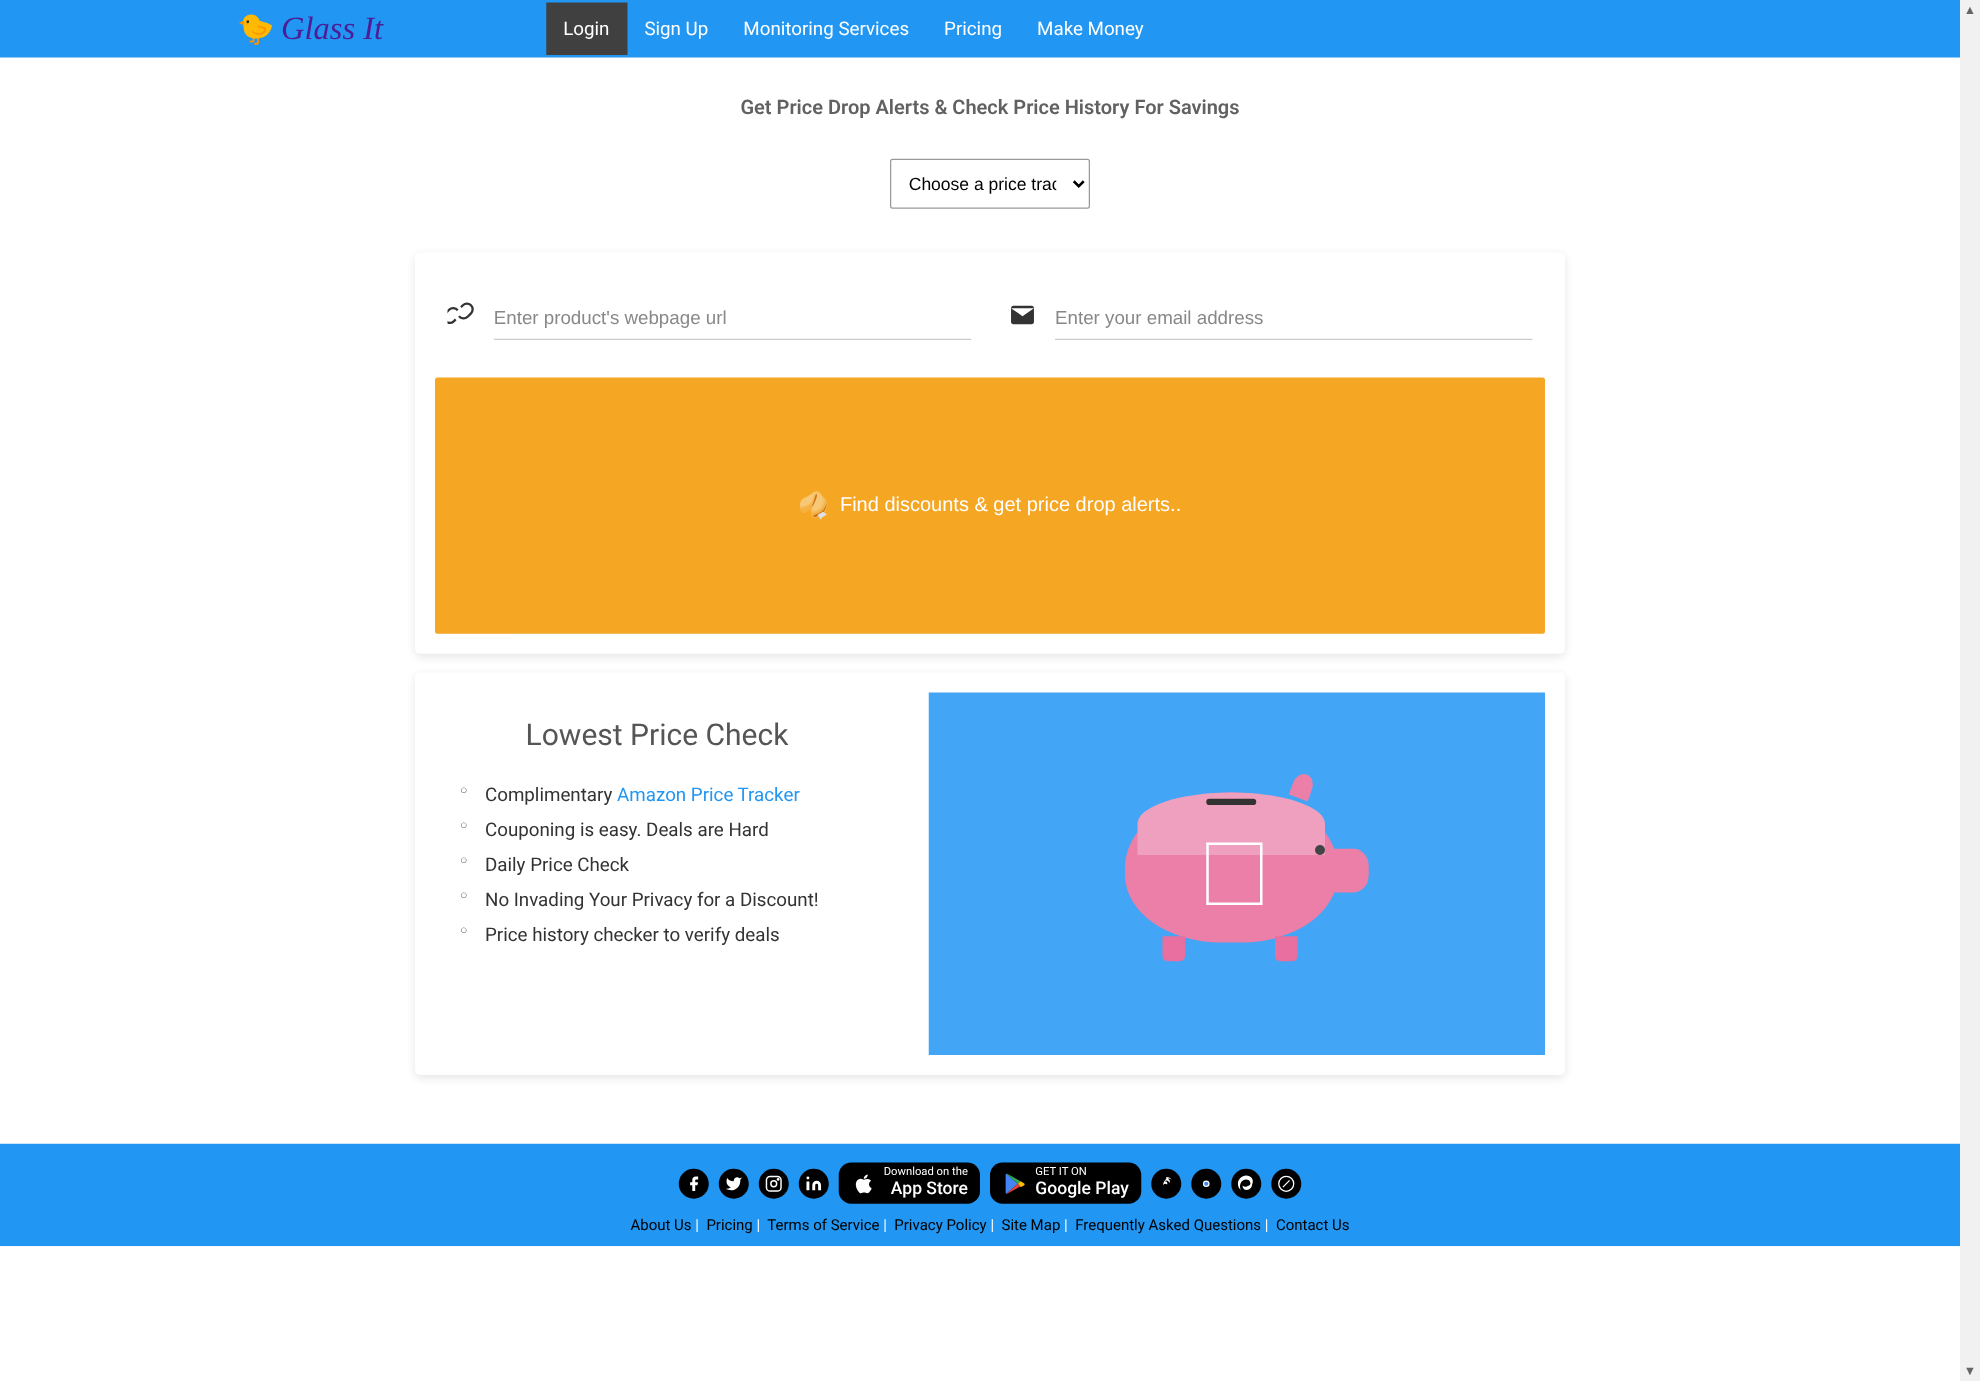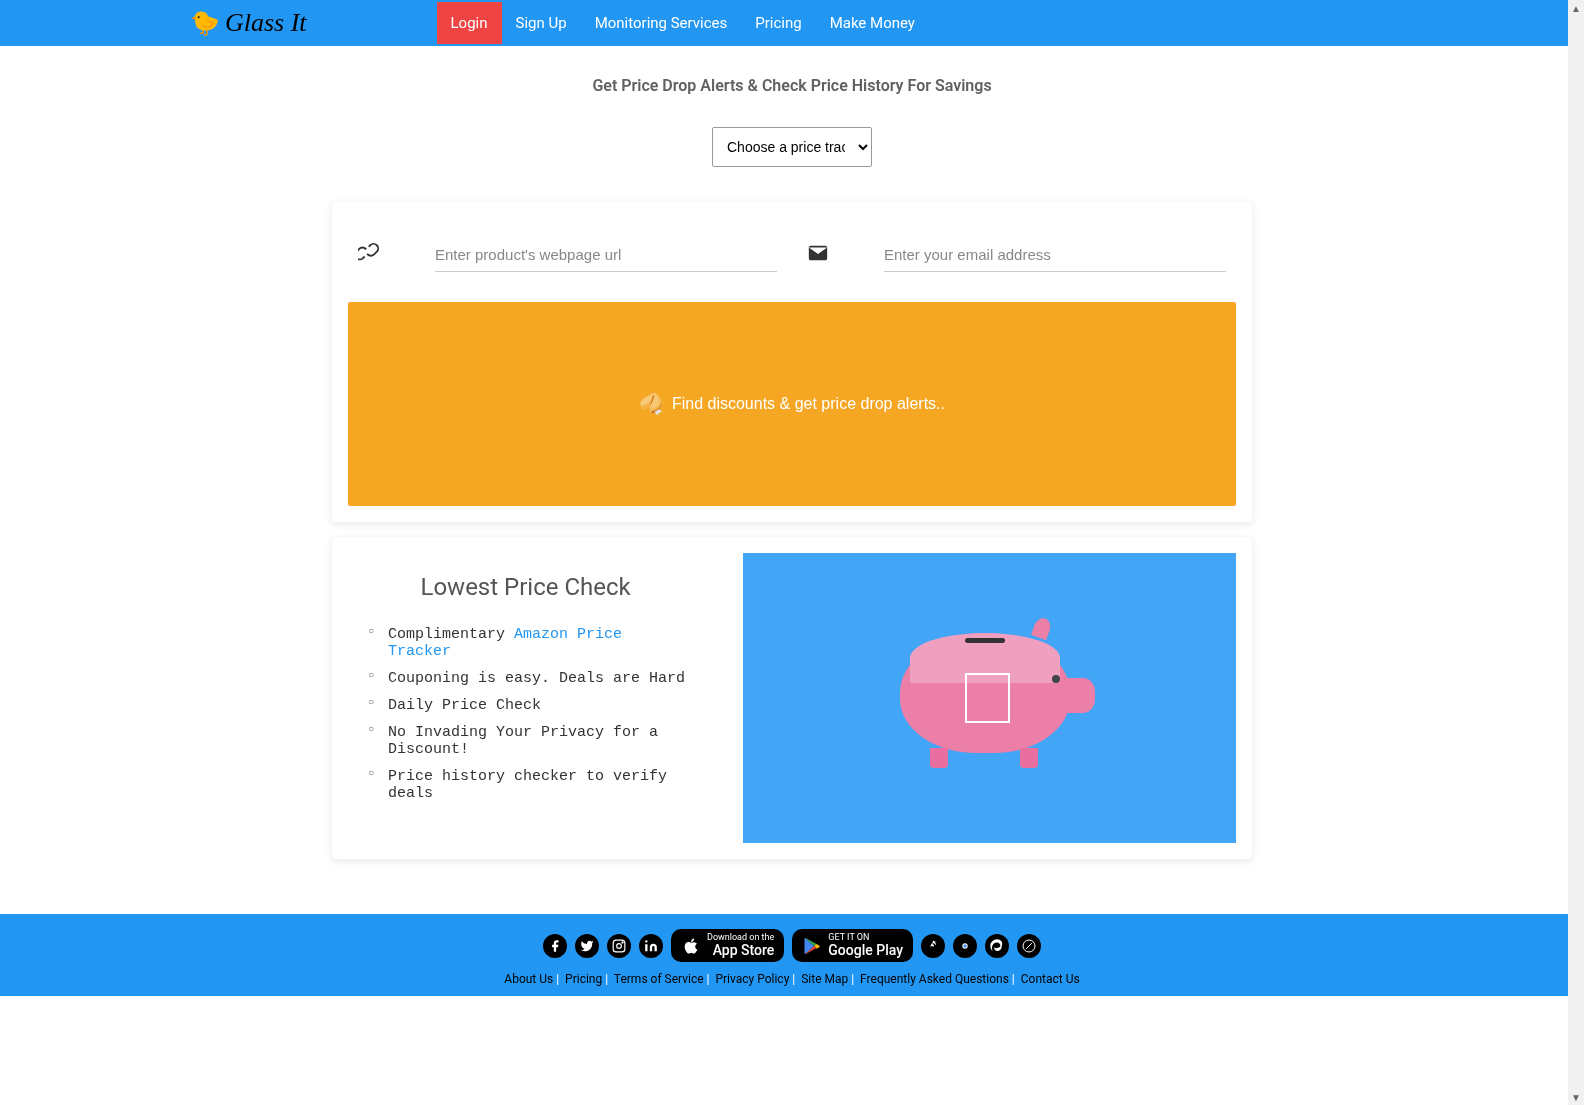--- a/index.html
+++ b/index.html
@@ -11,30 +11,30 @@
       display: flex;
       align-items: center;
       padding: 0 190px;
     }
     .logo {
       display: flex;
       align-items: center;
       margin-right: 130px;
     }
     .logo-icon { color: #ffd54f; font-size: 24px; margin-right: 5px; }
-    .logo-text { color: #000000; font-family: 'Brush Script MT', cursive; font-size: 26px; font-style: italic; }
+    .logo-text { color: #4c1d95; font-family: 'Brush Script MT', cursive; font-size: 26px; font-style: italic; }
     .nav-links { display: flex; }
     .nav-link {
       color: #fff;
       padding: 12px 14px;
       font-size: 15px;
       cursor: pointer;
       text-decoration: none;
     }
-    .nav-link.active { background: #ef4444; }
+    .nav-link.active { background: #404040; }
     
     .hero-section { text-align: center; padding: 30px 0 20px; }
     .hero-title { color: #616161; font-size: 16px; font-weight: 600; margin-bottom: 32px; }
     .tracker-select {
       width: 160px;
       padding: 10px;
       font-size: 14px;
       border: 1px solid #999;
       border-radius: 2px;
       background: #fff;
@@ -53,21 +53,20 @@
     .input-group { flex: 1; display: flex; align-items: center; }
     .input-icon { font-size: 22px; color: #333; margin-right: 15px; }
     .form-input {
       flex: 1;
       border: none;
       border-bottom: 1px solid #ccc;
       padding: 8px 0;
       font-size: 15px;
       outline: none;
       color: #000000;
-      margin-left: 40px;
     }
     .form-input::placeholder { color: #888; }
     
     .cta-button {
       width: 100%;
       background: #f5a623;
       border: none;
       color: #fff;
       font-size: 16px;
       padding: 90px 0;
@@ -82,21 +81,20 @@
     
     .feature-card { display: flex; gap: 40px; }
     .feature-left { flex: 0 0 40%; padding: 20px 10px; }
     .feature-title { color: #555; font-size: 24px; font-weight: 400; text-align: center; margin-bottom: 20px; }
     .feature-list { list-style: none; padding-left: 30px; }
     .feature-list li {
       position: relative;
       color: #333;
       font-size: 15px;
       padding: 5px 0;
-      font-family: Liberation Mono, monospace;
     }
     .feature-list li::before {
       content: "○";
       position: absolute;
       left: -20px;
       color: #666;
       font-size: 10px;
     }
     .link-inline { color: #2196f3; text-decoration: none; }
     

